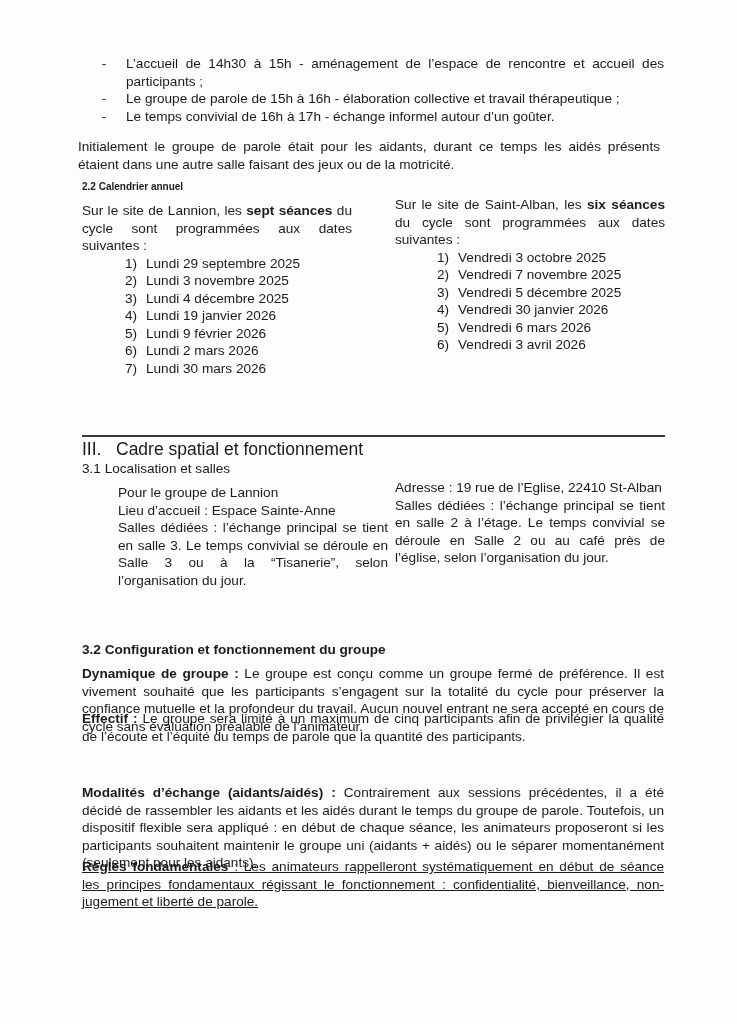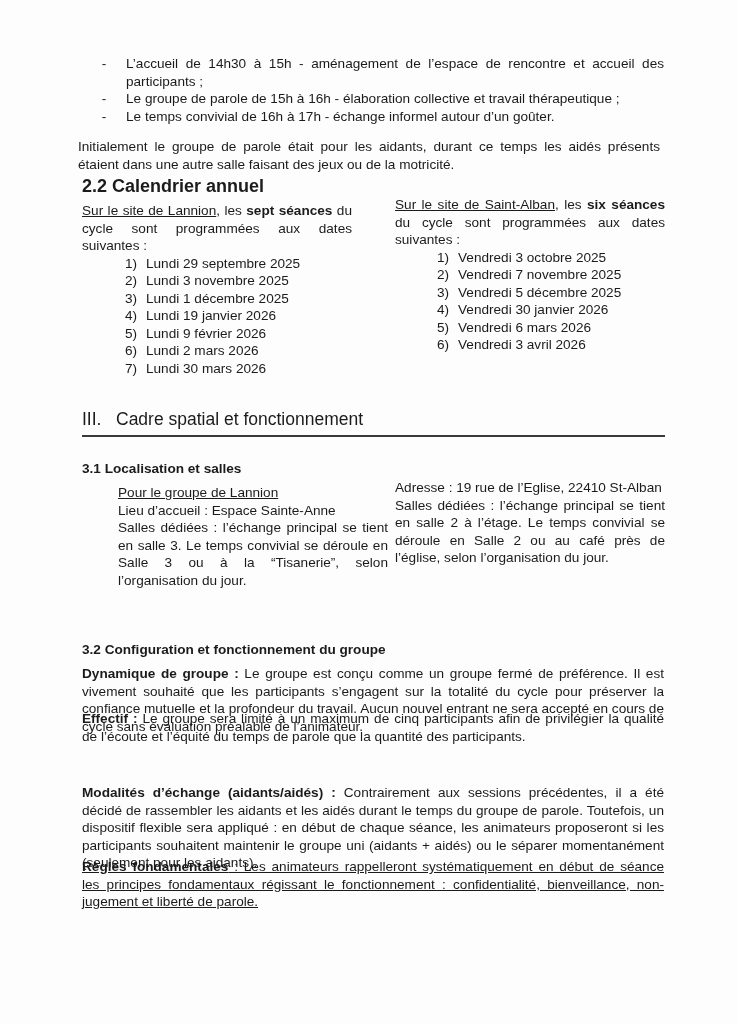--- a/index.html
+++ b/index.html
@@ -3,37 +3,37 @@
   <meta charset="utf-8">
   <style>
     html, body { margin: 0; padding: 0; }
     body {
       width: 737px; height: 1024px; background: #fdfdfd; position: relative; overflow: hidden;
       font-family: "Liberation Sans", sans-serif; color: #1b1b1b; font-size: 13.6px; line-height: 17.5px;
     }
     .abs { position: absolute; }
     .just { text-align: justify; }
     .bold { font-weight: bold; }
-    .ul { text-decoration: underline; }
+    .ul { }
     .bullets { left: 82px; top: 55px; width: 582px; }
     .bullet { display: flex; }
     .bullet .dash { width: 44px; text-align: center; flex: none; }
     .bullet .btxt { flex: 1; }
     .intro-para { left: 78px; top: 126px; width: 582px; margin-top: 12px; }
-    .h22 { left: 82px; top: 178px; font-weight: bold; font-size: 18px; }
+    .h22 { left: 82px; top: 178px; font-weight: bold; font-size: 10px; }
     .col-left { left: 82px; top: 202px; width: 270px; }
     .col-right { left: 395px; top: 196px; width: 270px; }
     ol.dates { list-style: none; margin: 0; padding: 0 0 0 43px; }
     ol.dates li { display: flex; }
     ol.dates li .n { width: 21px; flex: none; }
     .col-right ol.dates { padding-left: 42px; }
     .h3 { left: 82px; top: 411px; font-size: 17.5px; }
-    .h3 .roman { display: inline-block; width: 34px; }
+    .h3 .roman { display: inline-block; width: 34px; margin-top: 30px; }
     .rule { left: 82px; top: 435px; width: 583px; height: 1.5px; background: #3a3a3a; }
-    .h31 { left: 82px; top: 460px; font-weight: bold; }
+    .h31 { left: 82px; top: 460px; font-weight: normal; }
     .loc-left { left: 82px; top: 484px; width: 270px; margin-left: 36px; }
     .loc-right { left: 395px; top: 479px; width: 270px; }
     .h32 { left: 82px; top: 641px; font-weight: bold; }
     .para { left: 82px; width: 582px; }
     .p1 { top: 665px; }
     .p2 { top: 710px; }
     .p3 { top: 784px; }
     .p4 { top: 858px; text-decoration: underline; }
   </style>
 </head>
@@ -64,21 +64,21 @@
     <li>
         <span class="n">1)</span>
         <span>Lundi 29 septembre 2025</span>
       </li>
     <li>
         <span class="n">2)</span>
         <span>Lundi 3 novembre 2025</span>
       </li>
     <li>
         <span class="n">3)</span>
-        <span>Lundi 1 décembre 2025</span>
+        <span>Lundi 4 décembre 2025</span>
       </li>
     <li>
         <span class="n">4)</span>
         <span>Lundi 19 janvier 2026</span>
       </li>
     <li>
         <span class="n">5)</span>
         <span>Lundi 9 février 2026</span>
       </li>
     <li>

